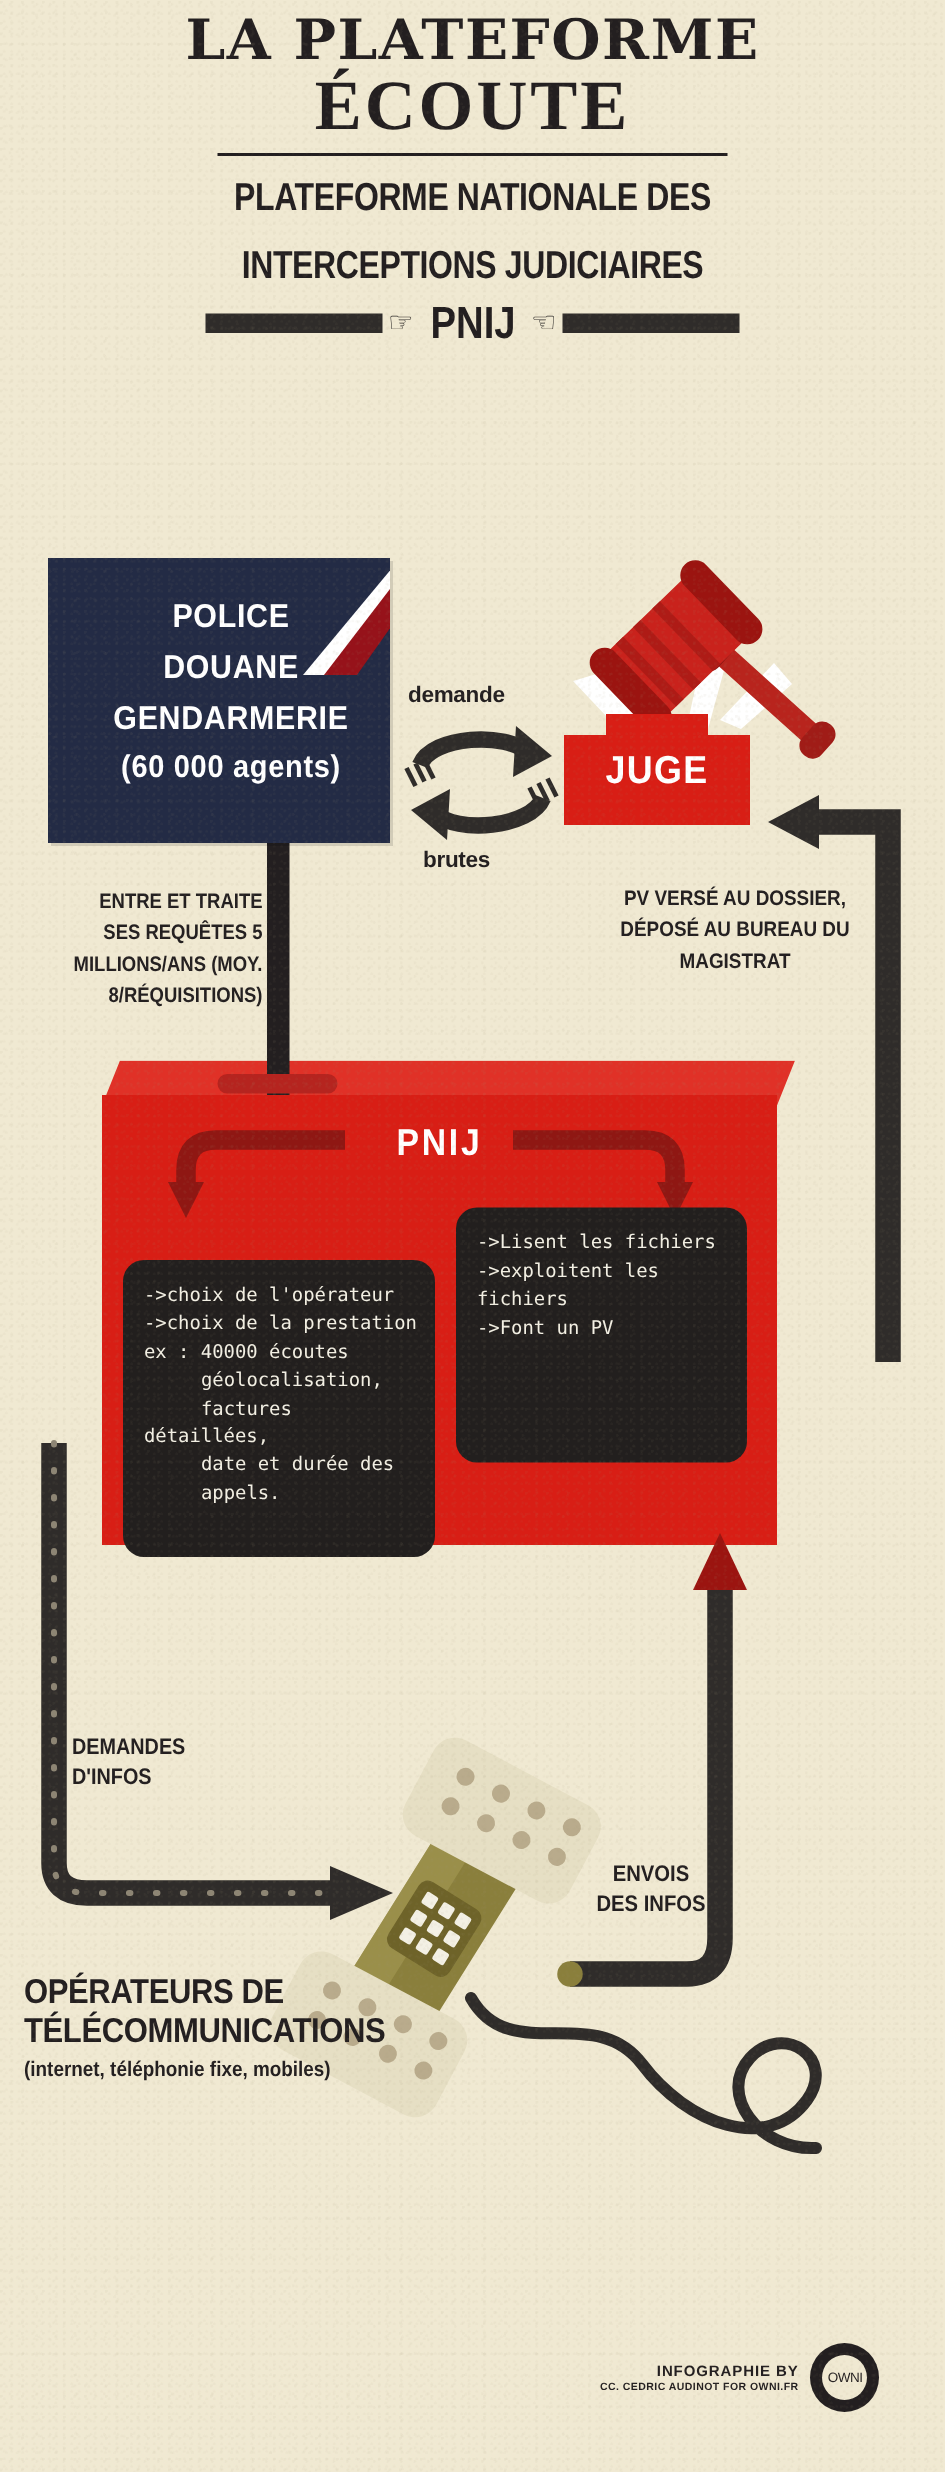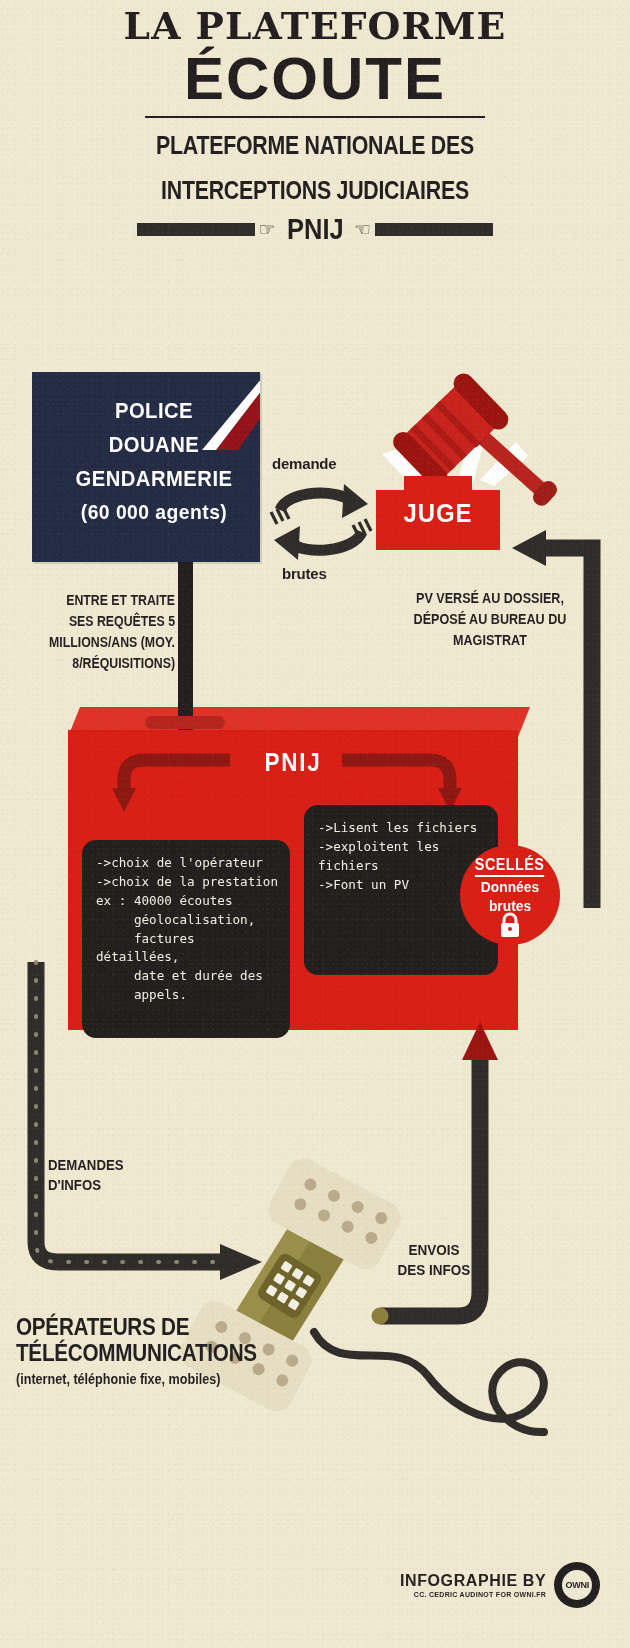--- a/index.html
+++ b/index.html
@@ -38,23 +38,23 @@
   .t-line1 {
     font-family: "DejaVu Serif", serif;
     font-weight: bold;
     font-size: 37px;
     letter-spacing: 1px;
     color: #231f20;
     line-height: 1;
     transform: scaleX(1.02);
   }
   .t-line2 {
-    font-family: Liberation Sans, sans-serif;
+    font-family: Liberation Serif, serif;
     font-weight: bold;
-    font-size: 60px;
+    font-size: 47px;
     letter-spacing: 2px;
     color: #231f20;
     line-height: 1.05;
     margin-top: 2px;
   }
   .rule-thin {
     width: 340px; height: 2px; background: #231f20;
     margin: 6px auto 0;
   }
   .t-sub {
@@ -252,34 +252,34 @@
   }
 
   #handset { position: absolute; left: 180px; top: 1155px; z-index: 17; }
 
   
   #footer { position: absolute; left: 400px; top: 1562px; z-index: 20;
             display: flex; align-items: center; gap: 8px; }
   .fo-txt { text-align: right; }
   .fo-l1 {
     font-family: "Liberation Sans", sans-serif; font-weight: bold;
-    font-size: 16px; color: #231f20; letter-spacing: .6px;
+    font-size: 10px; color: #231f20; letter-spacing: .6px;
   }
   .fo-l2 {
     font-family: "Liberation Sans", sans-serif; font-weight: bold;
     font-size: 7px; color: #231f20; letter-spacing: .3px; margin-top: 1px;
   }
   .owni-logo {
     width: 46px; height: 46px; border-radius: 50%;
     background: #231f20; display: flex; align-items: center; justify-content: center;
   }
   .owni-inner {
     width: 30px; height: 30px; border-radius: 50%;
     background: #f0e9d2; display: flex; align-items: center; justify-content: center;
-    font-family: "Liberation Sans", sans-serif; font-weight: bold;
+    font-family: "Liberation Sans", sans-serif; font-weight: normal;
     font-size: 9px; color: #231f20; letter-spacing: -.3px;
   }
 
   svg { display: block; overflow: visible; }
 </style>
 </head>
 <body>
 
 <div class="stage">
 
@@ -397,30 +397,20 @@
 ex : 40000 écoutes
      géolocalisation,
      factures détaillées,
      date et durée des
      appels.</div>
   <div class="pnij-panel" id="pnij-panel-right">-&gt;Lisent les fichiers
 -&gt;exploitent les
 fichiers
 -&gt;Font un PV</div>
 
-  <div id="scelles-badge">
-    <div class="sc-title">SCELLÉS</div>
-    <div class="sc-sub">Données</div>
-    <div class="sc-sub">brutes</div>
-    <svg class="sc-lock" width="22" height="24" viewBox="0 0 22 24" style="margin:0 auto;">
-      <path d="M5,10 L5,6 a6,6 0 0 1 12,0 L17,10" stroke="#fff" stroke-width="3" fill="none"></path>
-      <rect x="2" y="9" width="18" height="14" rx="2" fill="#fff"></rect>
-      <circle cx="11" cy="15" r="2" fill="#d81e15"></circle>
-    </svg>
-  </div>
 
   <svg style="position:absolute;left:14px;top:952px;z-index:12;" width="260" height="340" viewBox="0 0 260 340">
     <path d="M22,10 L22,290 Q22,310 44,310 L210,310" stroke="#2f2c2a" stroke-width="17" fill="none" stroke-linejoin="round"></path>
     <path d="M22,10 L22,290 Q22,310 44,310 L210,310" stroke="#8d8574" stroke-width="4" fill="none" stroke-linecap="round" stroke-dasharray="1 17" stroke-linejoin="round"></path>
     <polygon points="206,292 248,310 206,328" fill="#2f2c2a"></polygon>
   </svg>
 
   <svg style="position:absolute;left:358px;top:1020px;z-index:12;" width="180" height="310" viewBox="0 0 180 310">
     <path d="M22,296 L100,296 Q122,296 122,272 L122,34" stroke="#2f2c2a" stroke-width="17" fill="none" stroke-linejoin="round"></path>
     <circle cx="22" cy="296" r="8.5" fill="#8a7f3c"></circle>

